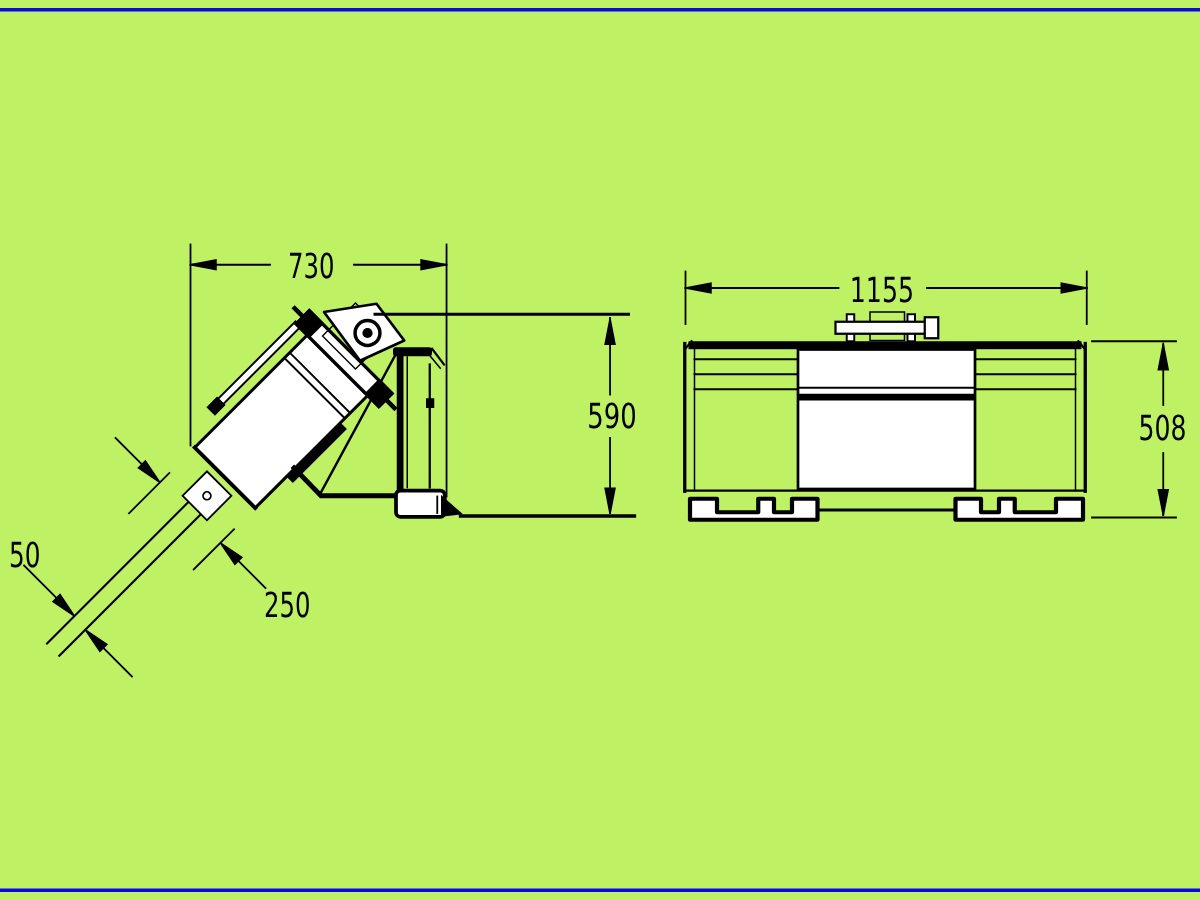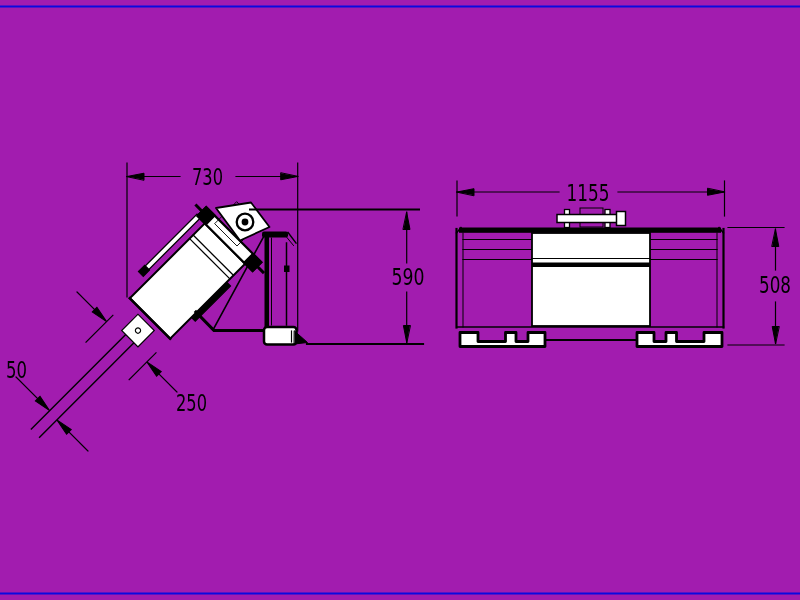--- a/index.html
+++ b/index.html
@@ -1,16 +1,16 @@
 <!DOCTYPE html>
 <html><head>
 <meta charset="utf-8">
 <style>
   html,body{margin:0;padding:0;background:#ffffff;width:800px;height:600px;overflow:hidden;}
-  #stage{position:relative;width:800px;height:600px;background:#a21caf;
+  #stage{position:relative;width:800px;height:600px;background:#bef264;
          font-family:"DejaVu Sans","Liberation Sans",sans-serif;}
   svg{position:absolute;left:0;top:0;}
   text{font-family:"DejaVu Sans","Liberation Sans",sans-serif;fill:#000;}
 </style>
 </head>
 <body>
 
 <div id="stage">
 <svg width="800" height="600" viewBox="0 0 800 600">
   <defs>

